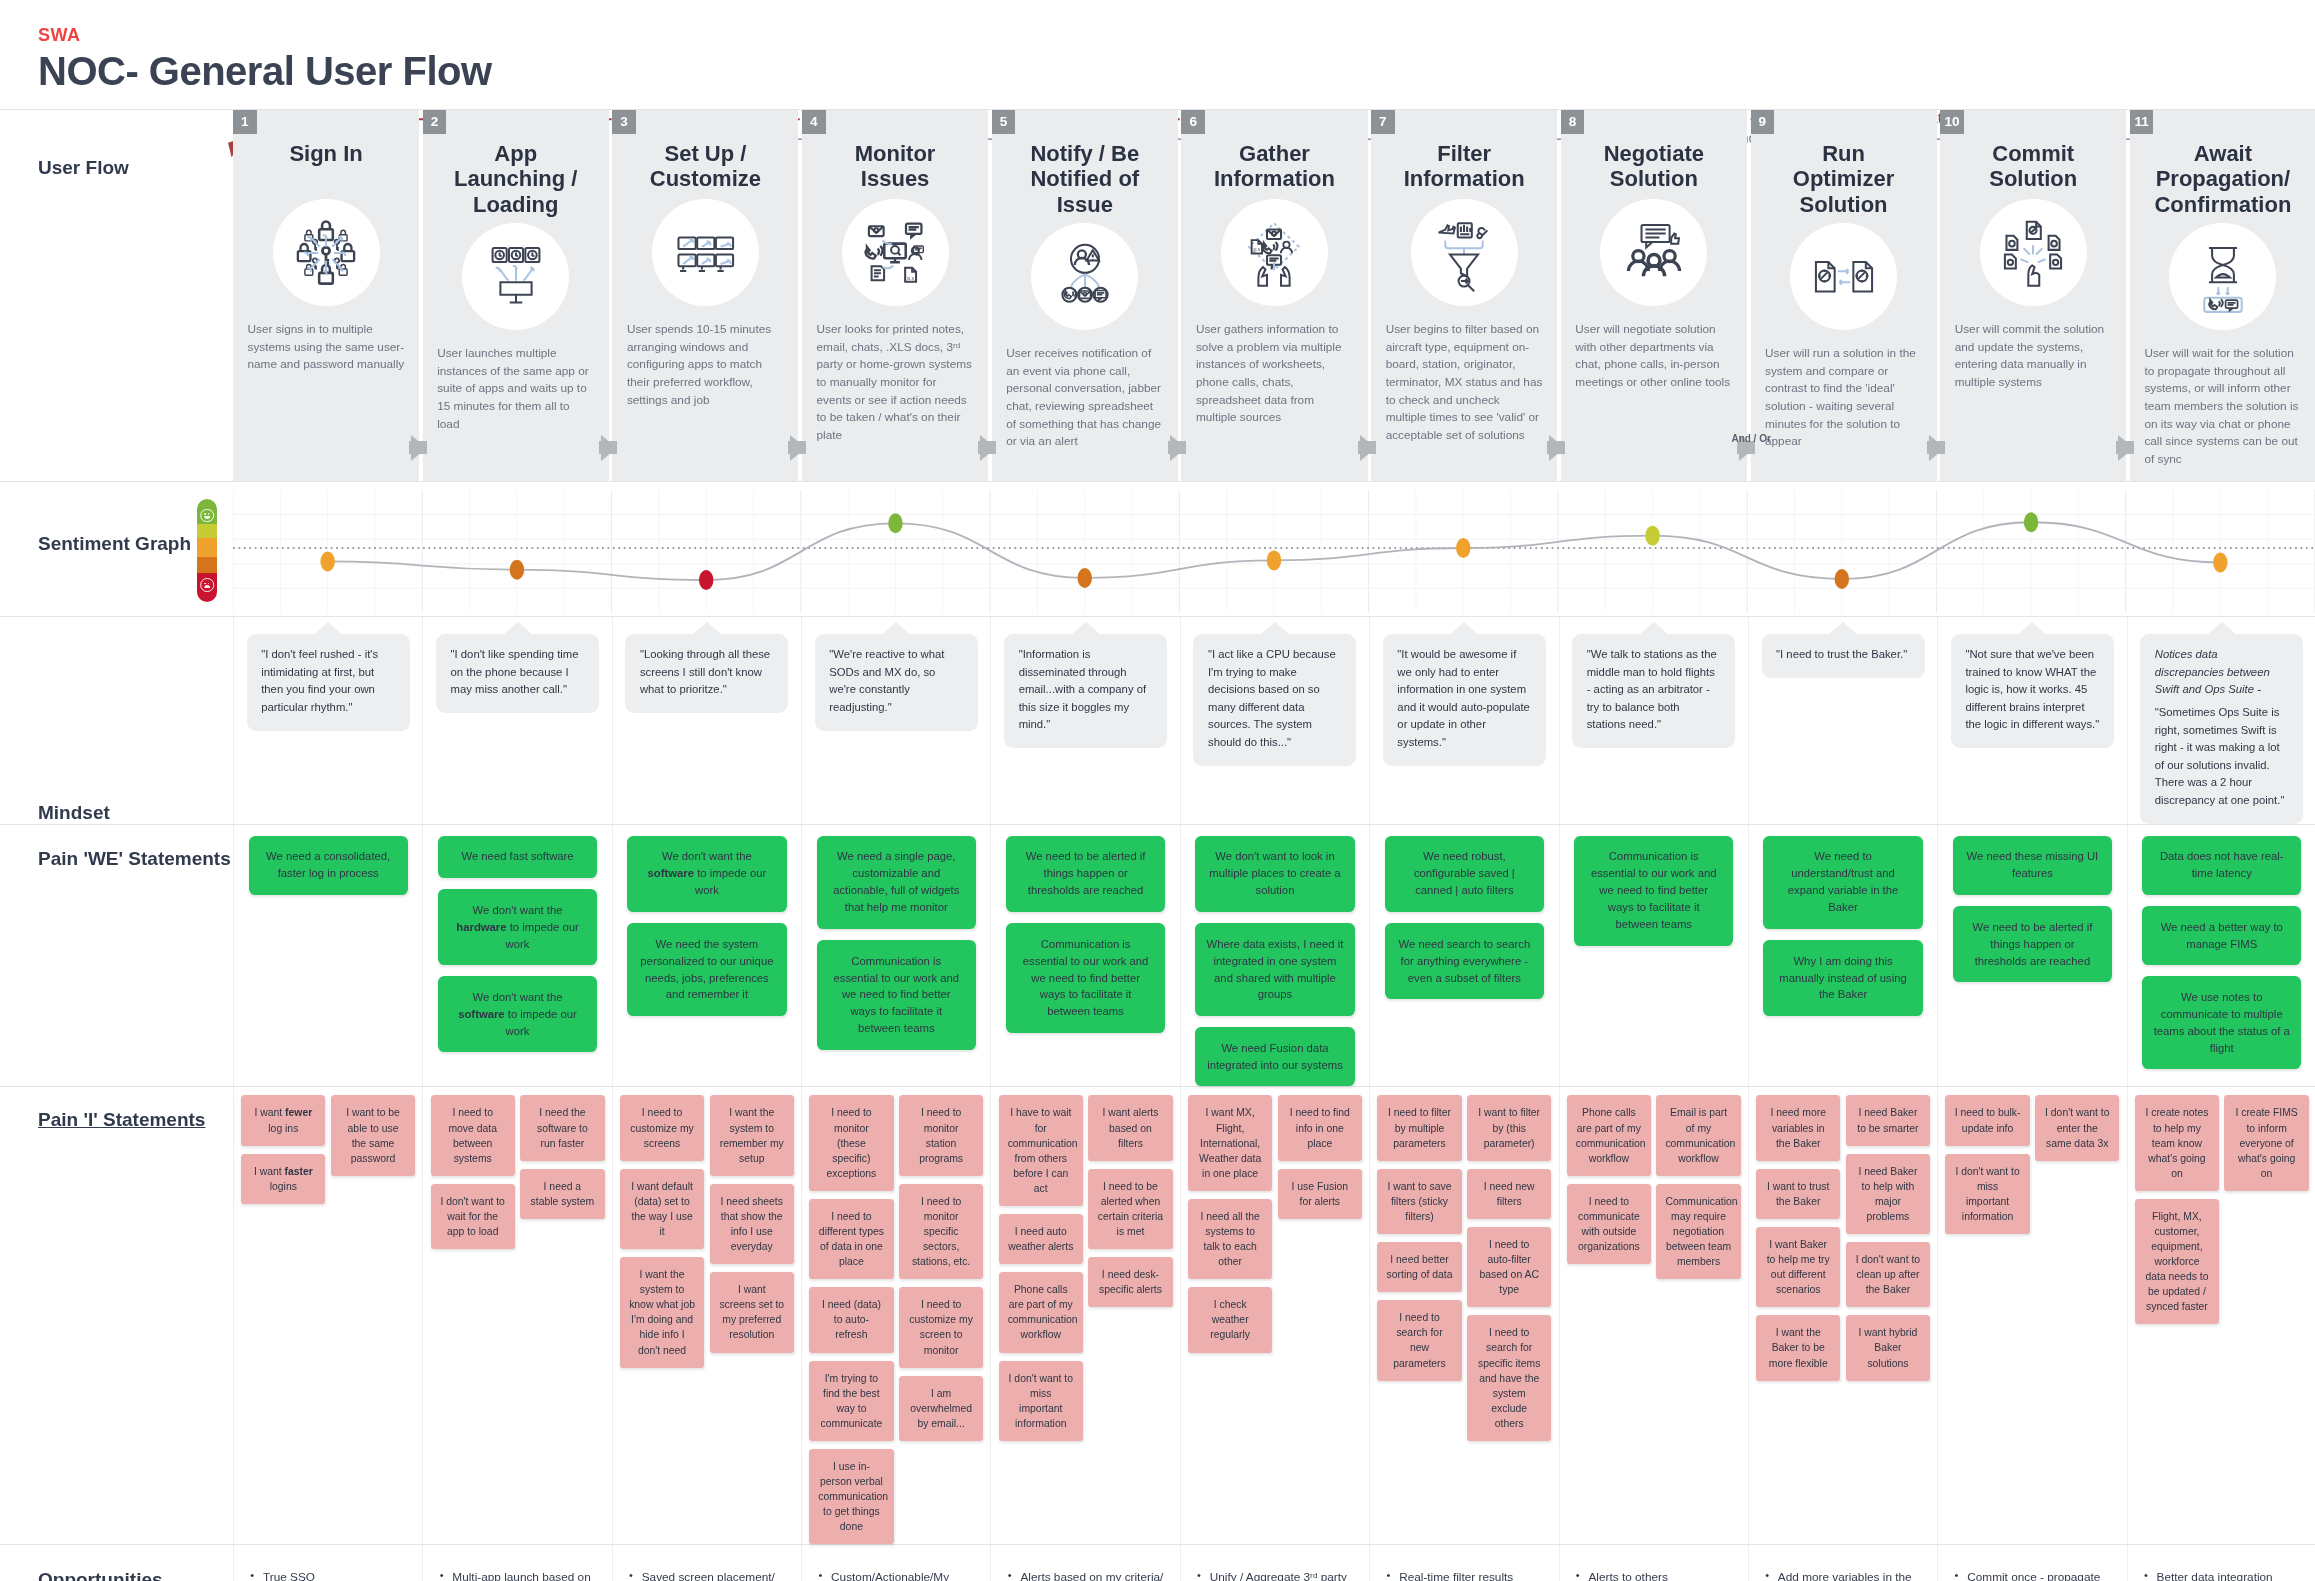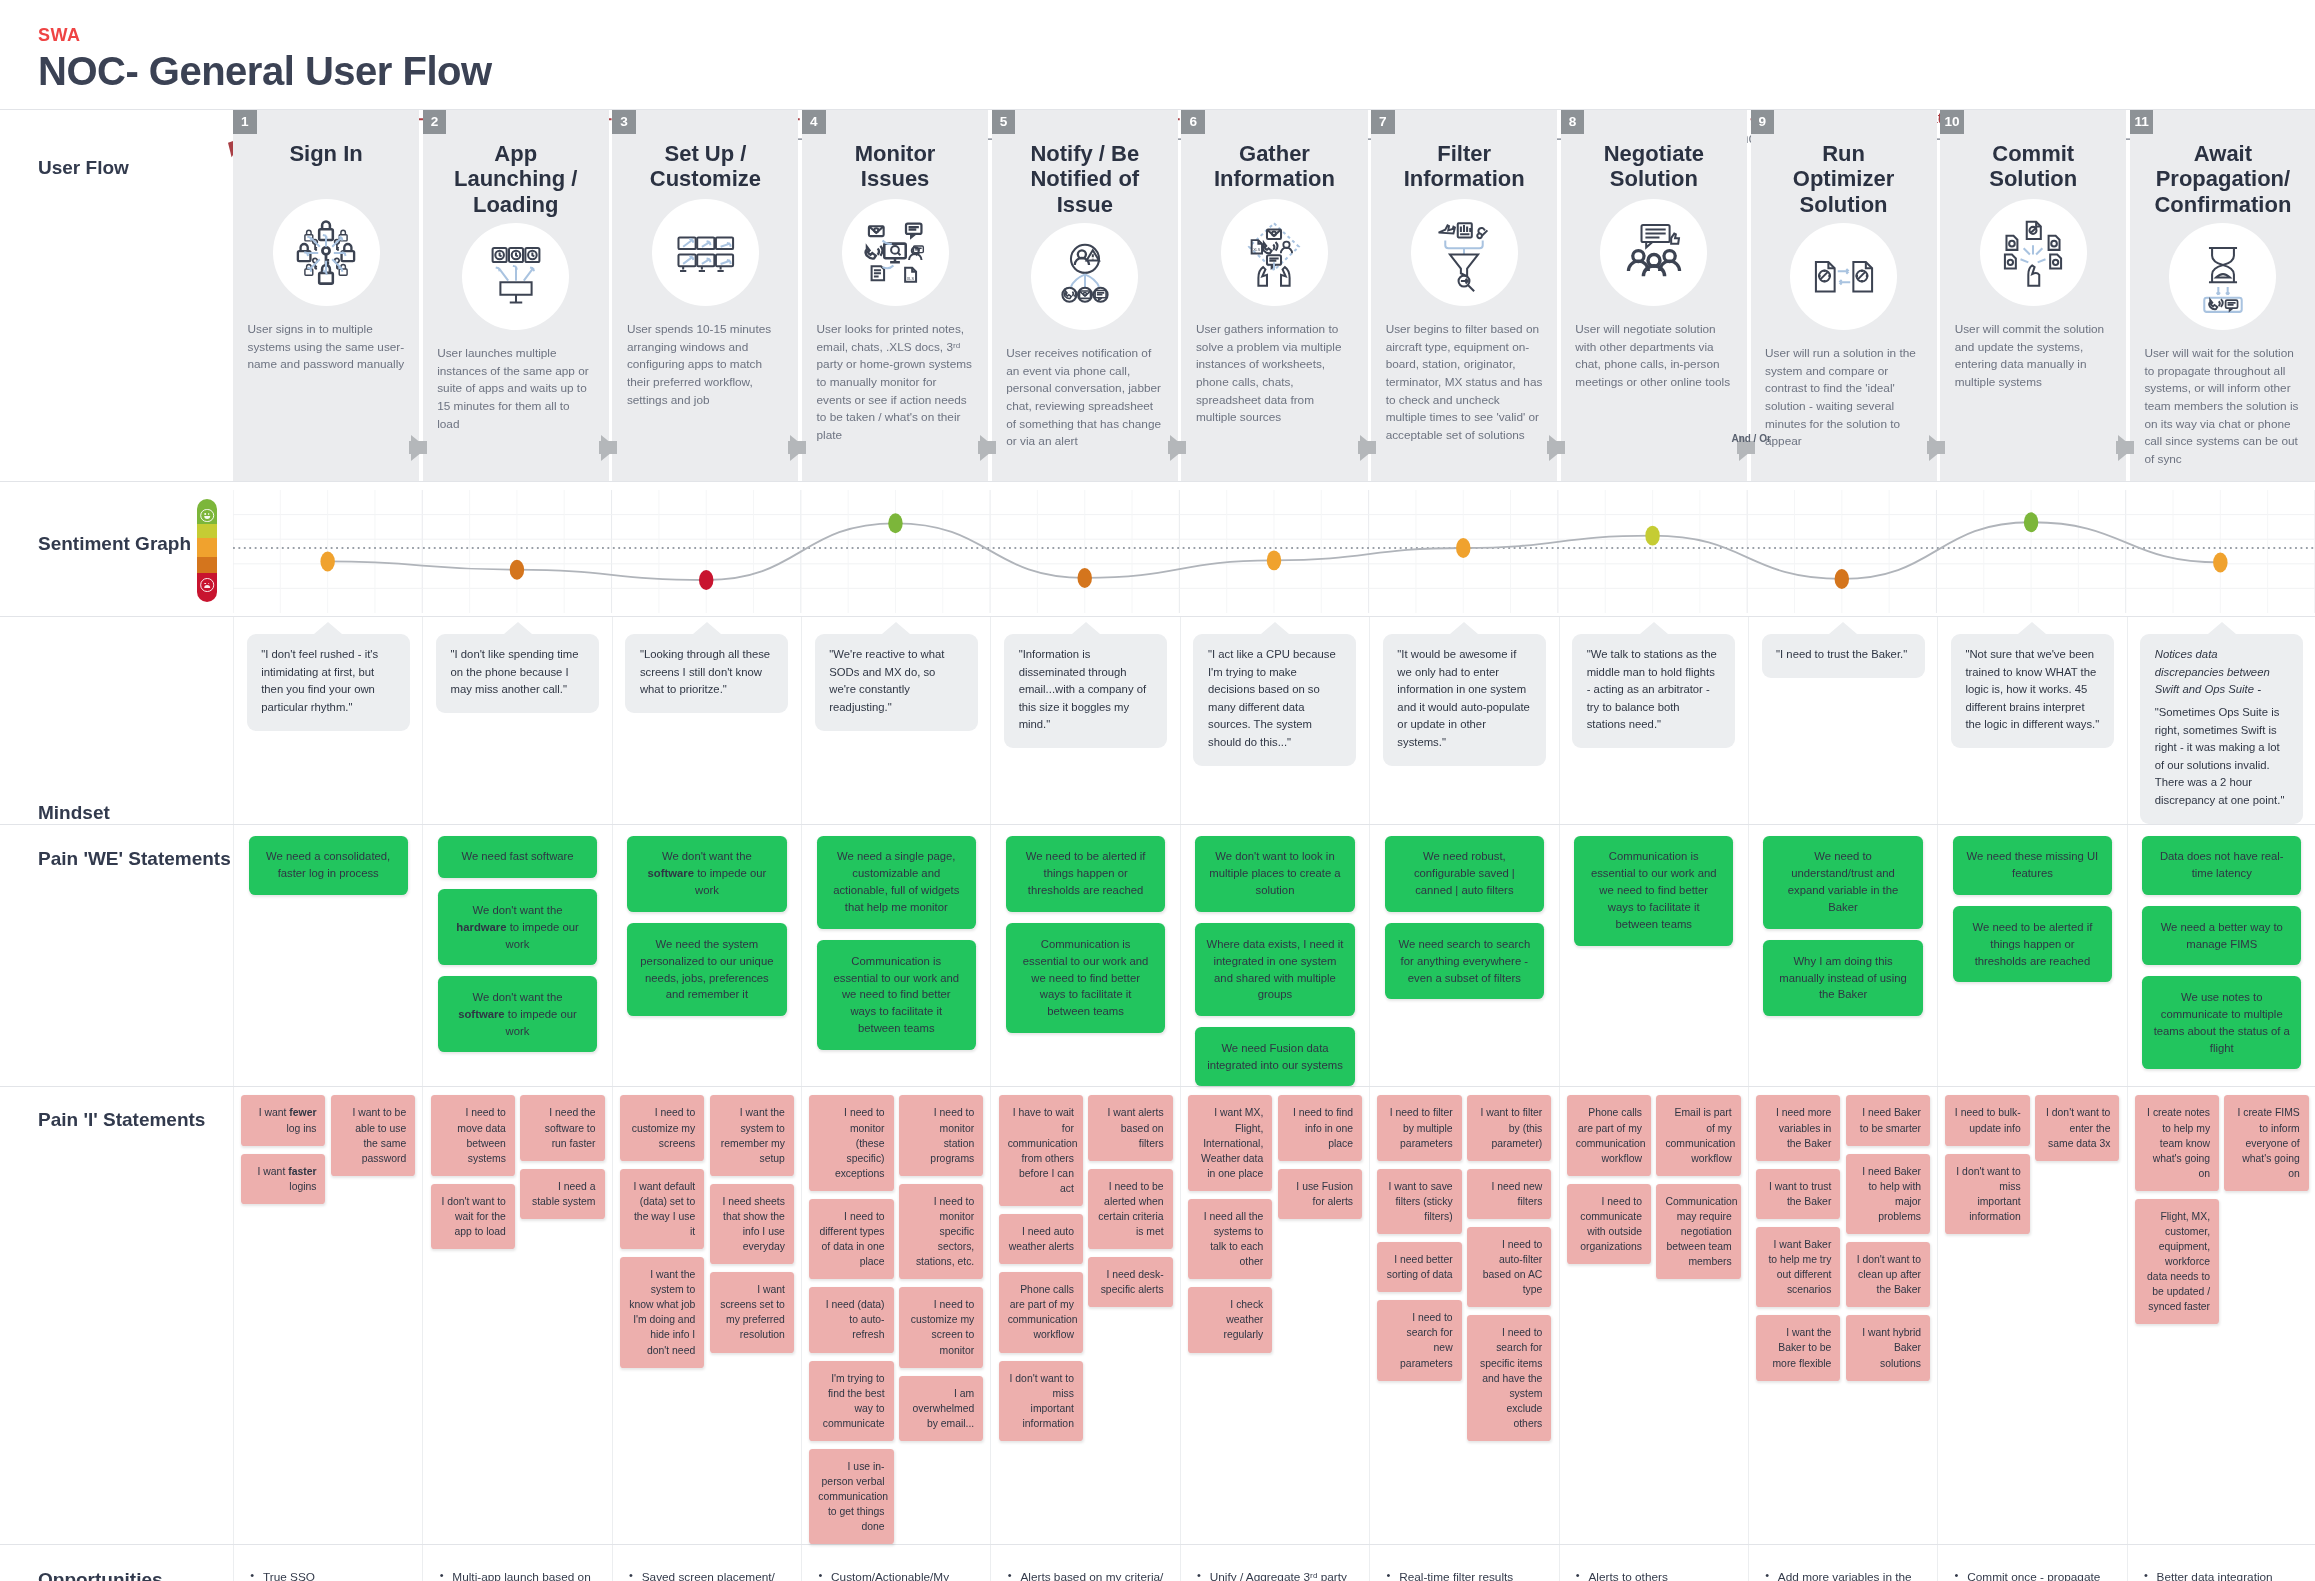--- a/index.html
+++ b/index.html
@@ -67,24 +67,24 @@
   
   #weband { border-bottom:0.9px solid #e2e4e8; min-height:181px; }
   #weband .rowlabel { padding-top:23.5px; }
   .note { border-radius:6.3px; font-size:11.3px; line-height:1.5; text-align:center;
           padding:12.7px 11px; margin:11px 14.5px 0; color:#2f3644; box-shadow:0.9px 1.8px 2.7px rgba(0,0,0,.10); }
   .note.yellow { background:#22c55e; }
   .note b { font-weight:700; }
 
   
   #iband { border-bottom:0.9px solid #e2e4e8; min-height:326px; }
-  #iband .rowlabel { padding-top:22px; }
+  #iband .rowlabel { padding-top:22px;text-decoration:underline; }
   .subcols { display:flex; gap:5.4px; padding:0 7.2px; }
   .subcol { flex:1 1 0; min-width:0; }
-  .note.pink { background:#edafad; text-align:right; font-size:10.4px; line-height:1.45;
+  .note.pink { background:#edafad; text-align:center; font-size:10.4px; line-height:1.45;
                padding:10px 9px; margin:8.1px 0 0; border-radius:3.6px; }
 
   
   #oppband { min-height:226px; }
   #oppband .rowlabel { padding-top:23.5px; }
   .opplist { padding:23.5px 14.5px 0 16.3px; }
   .opplist li { list-style:none; position:relative; padding-left:12.7px; font-size:11.8px; line-height:1.45;
                 margin-bottom:10px; color:#333a4a; }
   .opplist li:before { content:"\2022"; position:absolute; left:0; top:-0.9px; font-size:11px; color:#333a4a; }
 

